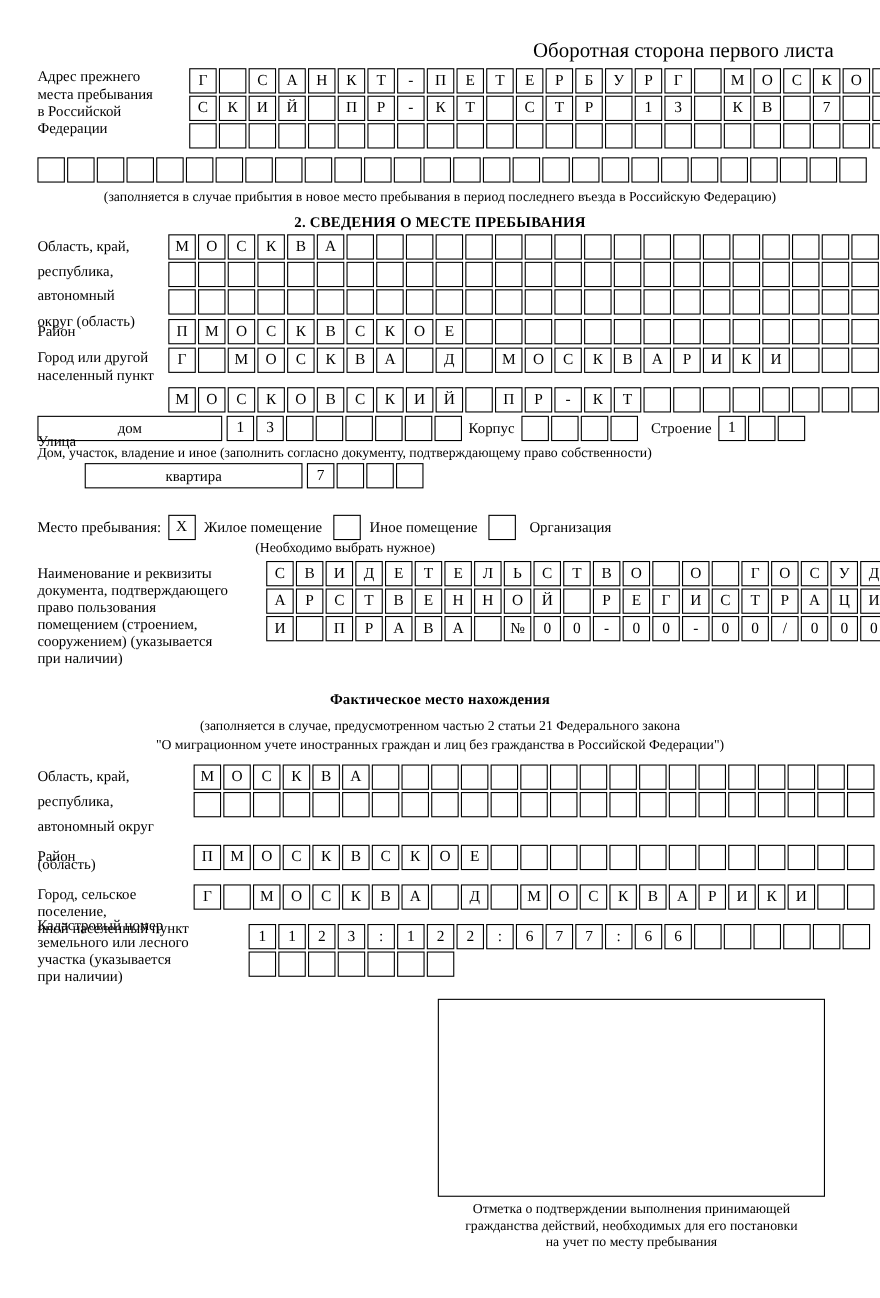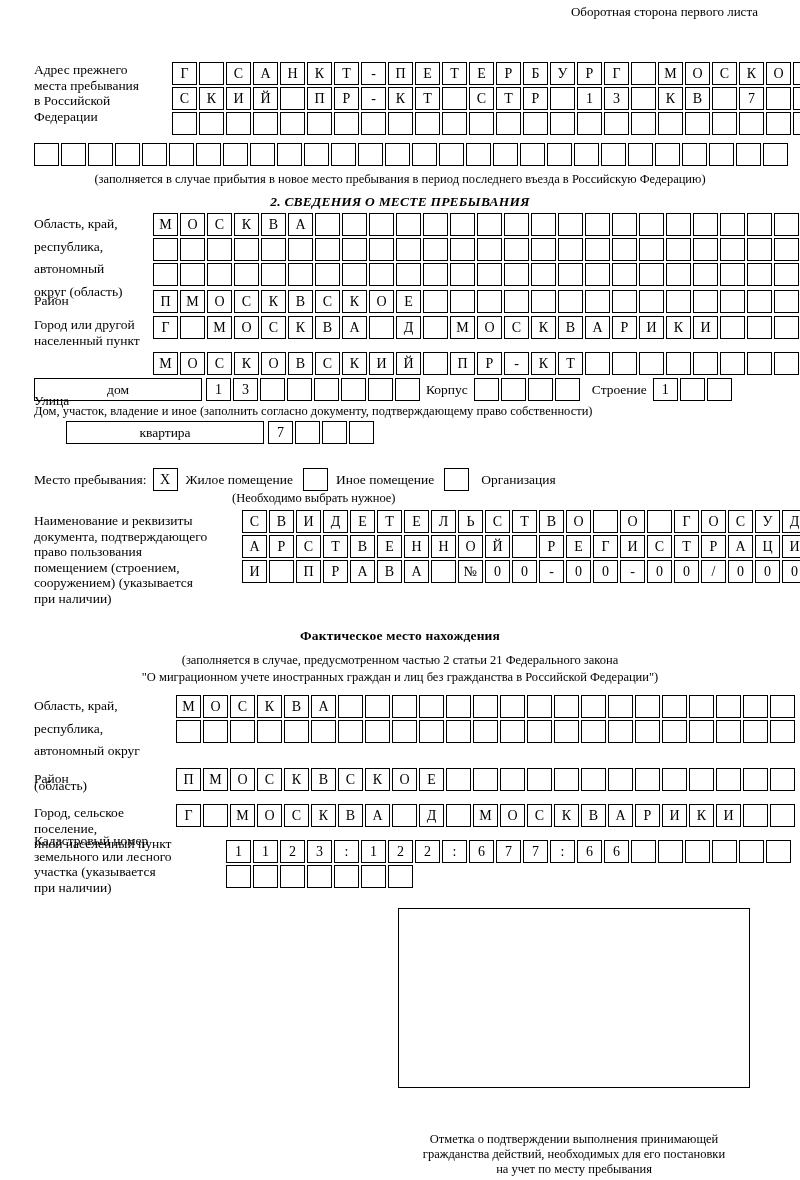--- a/index.html
+++ b/index.html
@@ -10,22 +10,22 @@
     background: #ffffff;
     font-family: "Liberation Serif", serif;
     color: #000;
     position: relative;
   }
   .page { position: relative; width: 800px; height: 1180px; padding: 0; }
 
   .hdr-right {
     position: absolute;
     right: 42px;
-    top: 4px;
-    font-size: 13px;
+    top: 36px;
+    font-size: 19px;
   }
 
   
   .cells { display: flex; }
   .cell {
     width: 25px;
     height: 23px;
     border: 1px solid #000;
     margin-right: 2px;
     text-align: center;
@@ -197,21 +197,21 @@
     <div class="cell"></div>
     <div class="cell"></div>
     <div class="cell"></div>
     <div class="cell"></div>
     <div class="cell"></div>
     <div class="cell"></div>
   </div>
 
   <div class="abs note" style="left:34px; top:172px; width:732px;">(заполняется в случае прибытия в новое место пребывания в период последнего въезда в Российскую Федерацию)</div>
 
-  <div class="abs sec-title" style="left:0; top:194px; width:800px;font-style:italic;">2. СВЕДЕНИЯ О МЕСТЕ ПРЕБЫВАНИЯ</div>
+  <div class="abs sec-title" style="left:0; top:194px; width:800px;">2. СВЕДЕНИЯ О МЕСТЕ ПРЕБЫВАНИЯ</div>
 
   <div class="abs" style="left:34px; top:216px; width:130px;">
     <div class="label">Область, край,</div>
     <div class="label" style="margin-top:7px;">республика,</div>
     <div class="label" style="margin-top:7px;">автономный</div>
     <div class="label" style="margin-top:7px;">округ (область)</div>
   </div>
 
   <div class="abs" style="left:153px; top:213px;">
     <div class="cells cellrow">
@@ -403,21 +403,21 @@
     <div class="label" style="margin:0 6px 0 10px;">Строение</div>
     <div class="cells">
       <div class="cell">1</div>
       <div class="cell"></div>
       <div class="cell"></div>
     </div>
   </div>
 
   <div class="abs small" style="left:34px; top:404px;">Дом, участок, владение и иное (заполнить согласно документу, подтверждающему право собственности)</div>
 
-  <div class="abs boxline" style="left:22px; top:421px;padding-left:44px;">
+  <div class="abs boxline" style="left:33px; top:421px;padding-left:44px;">
     <div class="widebox" style="width:198px;">квартира</div>
     <div class="cells">
       <div class="cell">7</div>
       <div class="cell"></div>
       <div class="cell"></div>
       <div class="cell"></div>
     </div>
   </div>
 
 
@@ -669,19 +669,19 @@
       <div class="cell"></div>
       <div class="cell"></div>
       <div class="cell"></div>
       <div class="cell"></div>
       <div class="cell"></div>
       <div class="cell"></div>
     </div>
   </div>
 
   <div class="bigbox" style="left:398px; top:908px; width:352px; height:180px;"></div>
-  <div class="capt" style="left:398px; top:1132px; width:352px;">
+  <div class="capt" style="left:398px; top:1092px; width:352px;">
     <div>Отметка о подтверждении выполнения принимающей</div>
     <div>гражданства действий, необходимых для его постановки</div>
     <div>на учет по месту пребывания</div>
   </div>
 
 </div>
 
 </body></html>

